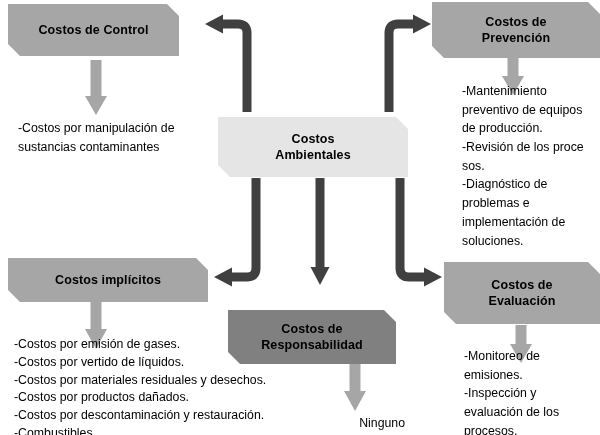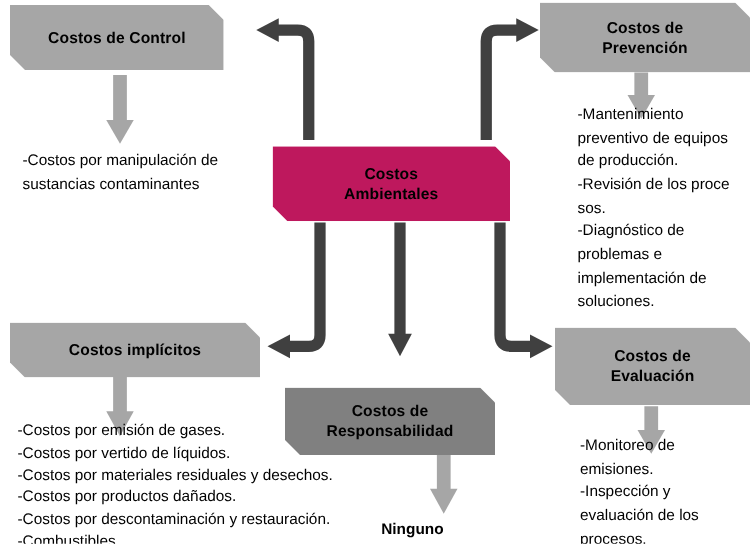--- a/index.html
+++ b/index.html
@@ -18,32 +18,32 @@
     font-weight:bold;
     font-size:12.5px;
     line-height:1.28;
     letter-spacing:.1px;
     color:#000;
     box-sizing:border-box;
     -webkit-clip-path:polygon(0 0, calc(100% - 12px) 0, 100% 12px, 100% 100%, 12px 100%, 0 calc(100% - 12px));
     clip-path:polygon(0 0, calc(100% - 12px) 0, 100% 12px, 100% 100%, 12px 100%, 0 calc(100% - 12px));
   }
   .box-mid{ background:#a6a6a6; }
-  .box-light{ background:#be185d; }
+  .box-light{ background:#e5e5e5; }
   .box-dark{ background:#808080; }
 
   
   .txt{
     position:absolute;
     font-size:12.3px;
     line-height:1.52;
     color:#000;
     white-space:pre-line;
   }
-  .txt.center{text-align:left;font-weight:bold;}
+  .txt.center{text-align:right;}
 
   
   svg.arrows{position:absolute;left:0;top:0;width:600px;height:435px;pointer-events:none;}
 </style>
 </head>
 <body>
 
 <div id="stage">
 
   <svg class="arrows" viewBox="0 0 600 435">

